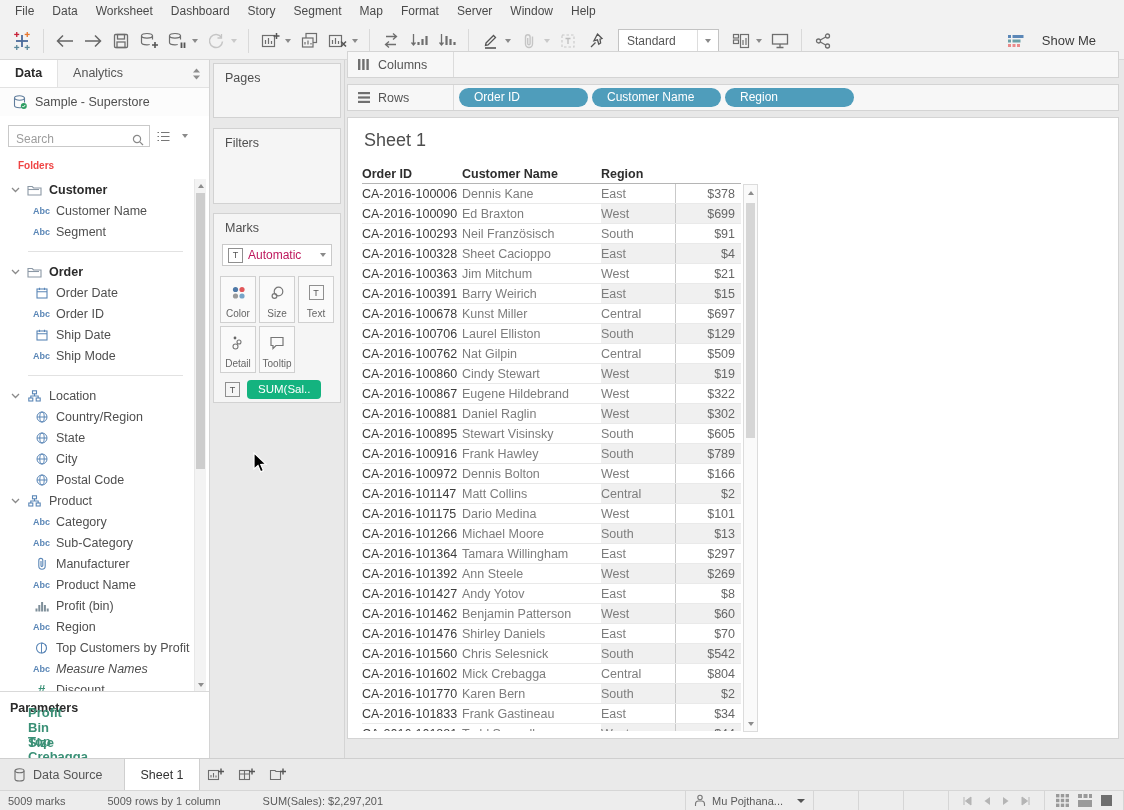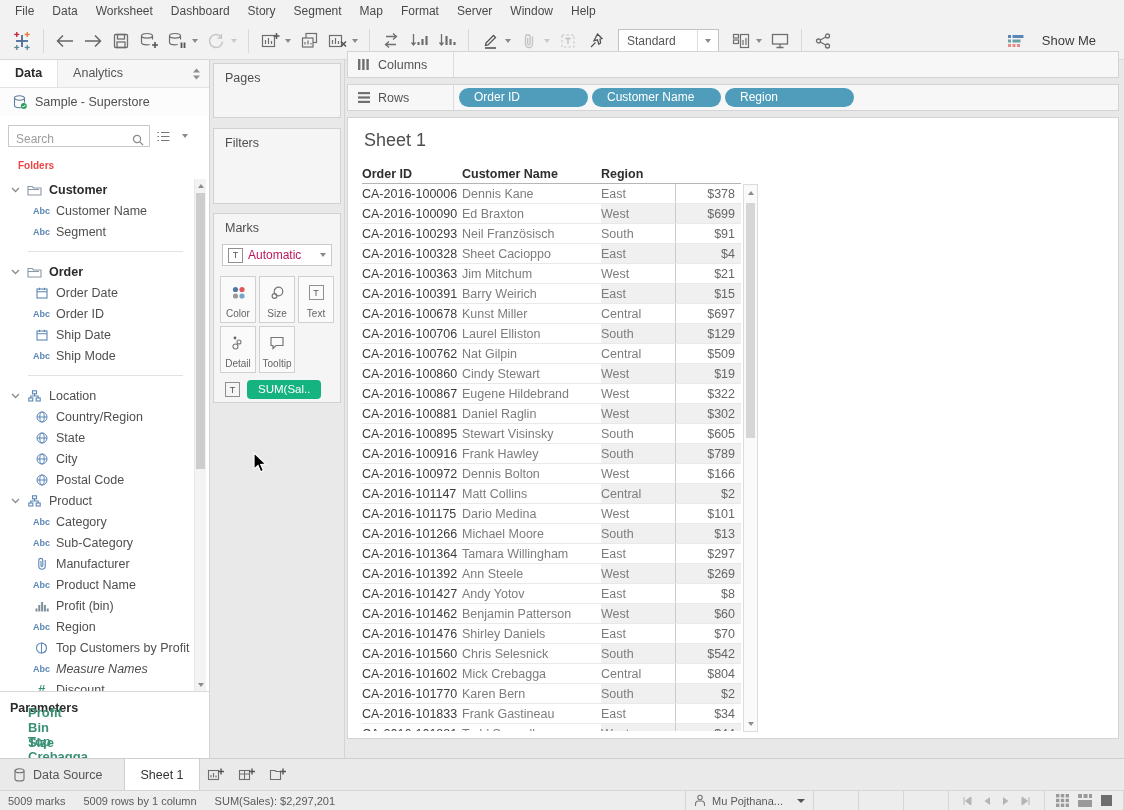--- a/index.html
+++ b/index.html
@@ -92,21 +92,21 @@
   .vscroll{position:absolute;left:395px;top:66px;width:15px;height:548px;background:#fafafa;border:1px solid #dcdcdc;box-sizing:border-box;}
   .vs-thumb{position:absolute;left:2px;width:9px;top:18px;height:235px;background:#d6d6d6;}
   .vs-arrow{position:absolute;left:0;width:13px;height:13px;display:flex;align-items:center;justify-content:center;}
   
   .tabbar{position:absolute;left:0;top:758px;width:100%;height:32px;background:#eaeaea;border-top:1px solid #cfcfcf;display:flex;align-items:stretch;box-sizing:border-box;}
   .dstab{display:flex;align-items:center;gap:8px;padding:0 18px 0 14px;font-size:12.5px;color:#555;}
   .sheettab{background:#fff;border-left:1px solid #cfcfcf;border-right:1px solid #cfcfcf;display:flex;align-items:center;padding:0 15px;font-size:12.5px;color:#333;margin-left:4px;}
   .tab-new{width:31px;display:flex;align-items:center;justify-content:center;}
   
   .statusbar{position:absolute;left:0;top:790px;width:100%;height:20px;background:#ededed;border-top:1px solid #d6d6d6;display:flex;align-items:stretch;font-size:11px;color:#5a5a5a;box-sizing:border-box;}
-  .sb-left{display:flex;gap:18px;padding-left:8px;align-items:center;}
+  .sb-left{display:flex;gap:42px;padding-left:8px;align-items:center;}
   .sb-right{margin-left:auto;display:flex;align-items:stretch;}
   .sb-cell{border-left:1px solid #d6d6d6;display:flex;align-items:center;padding:0 8px;gap:6px;}
   .sb-cell.empty{width:28px;}
   .sb-user-caret{width:0;height:0;border-left:4px solid transparent;border-right:4px solid transparent;border-top:4.5px solid #555;margin-left:8px;}
   .sb-nav{display:flex;align-items:center;gap:11px;padding:0 13px;border-left:1px solid #d6d6d6;}
   .sb-views{display:flex;align-items:center;gap:9px;padding:0 11px;border-left:1px solid #d6d6d6;border-right:1px solid #d6d6d6;}
   .cursor{position:absolute;left:250px;top:452px;pointer-events:none;z-index:50;}
   svg{display:block;}
 </style>
 </head>

